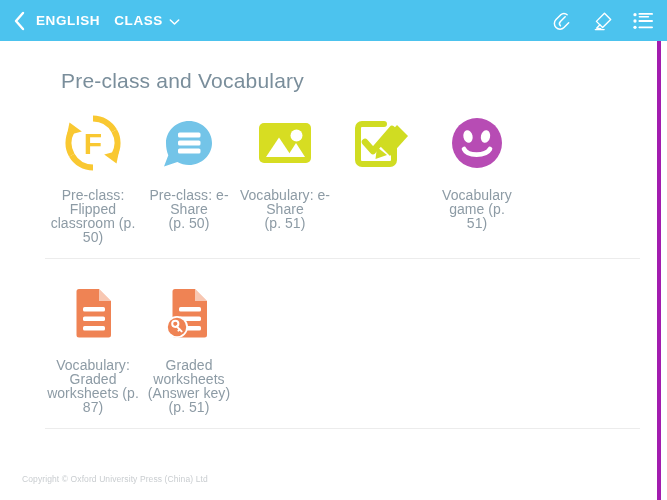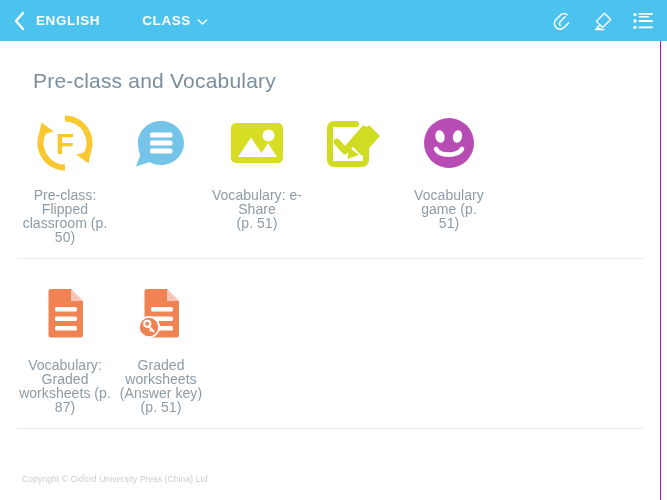--- a/index.html
+++ b/index.html
@@ -67,21 +67,20 @@
   }
   .chevron-down {
     display: inline-block;
     margin-left: 6px;
     vertical-align: 1px;
   }
   .class-group {
     display: flex;
     align-items: center;
     cursor: pointer;
-    margin-left: 28px;
   }
 
   .header-right {
     display: flex;
     align-items: center;
     gap: 16px;
     flex: 0 0 auto;
   }
   .hicon {
     width: 24px;
@@ -94,23 +93,24 @@
   .hicon svg { display: block; }
 
   
   .page {
     position: absolute;
     top: 41px;
     left: 0;
     width: 661px;
     height: 459px;
     background: #ffffff;
-    border-right: 1px solid #a21caf;
+    border-right: 4px solid #a21caf;
     box-sizing: border-box;
     overflow: hidden;
+    padding-left: 28px;
   }
 
   .page-title {
     color: #7a8e9b;
     font-size: 21px;
     font-weight: 400;
     letter-spacing: 0.2px;
     margin: 0;
     padding: 28px 0 0 33px;
   }
@@ -257,20 +257,24 @@
 
       <div class="tile">
         <div class="tile-icon">
           <svg width="68" height="68" viewBox="0 0 68 68" aria-hidden="true">
             <path d="M57 34c0 12.2-10.3 22-23 22-4.2 0-8.2-1.1-11.6-3L9 57.5l4.3-11.2
                      C11.8 42.9 11 38.6 11 34c0-12.2 10.3-22 23-22s23 9.8 23 22z" fill="#73c4e8"></path>
             <rect x="23" y="23.5" width="22.5" height="5" rx="1.6" fill="#ffffff"></rect>
             <rect x="23" y="31.5" width="22.5" height="5" rx="1.6" fill="#ffffff"></rect>
             <rect x="23" y="39.5" width="22.5" height="5" rx="1.6" fill="#ffffff"></rect>
           </svg>
+        </div>
+        <div class="tile-label">
+          <span>Pre-class: e-Share</span><br>
+          <span>(p. 50)</span>
         </div>
       </div>
 
 
       <div class="tile">
         <div class="tile-icon">
           <svg width="68" height="68" viewBox="0 0 68 68" aria-hidden="true">
             <rect x="8" y="14" width="52" height="40" rx="5" fill="#d7dd22"></rect>
             <circle cx="45.5" cy="26.5" r="6" fill="#ffffff"></circle>
             <polygon fill="#ffffff" points="15,48 28,28.5 41,48"></polygon>

